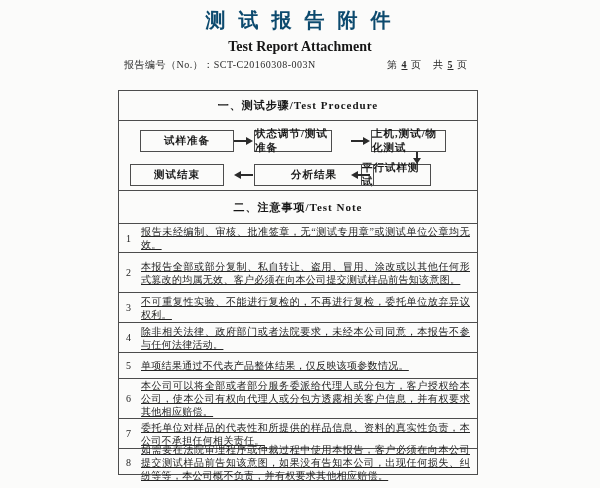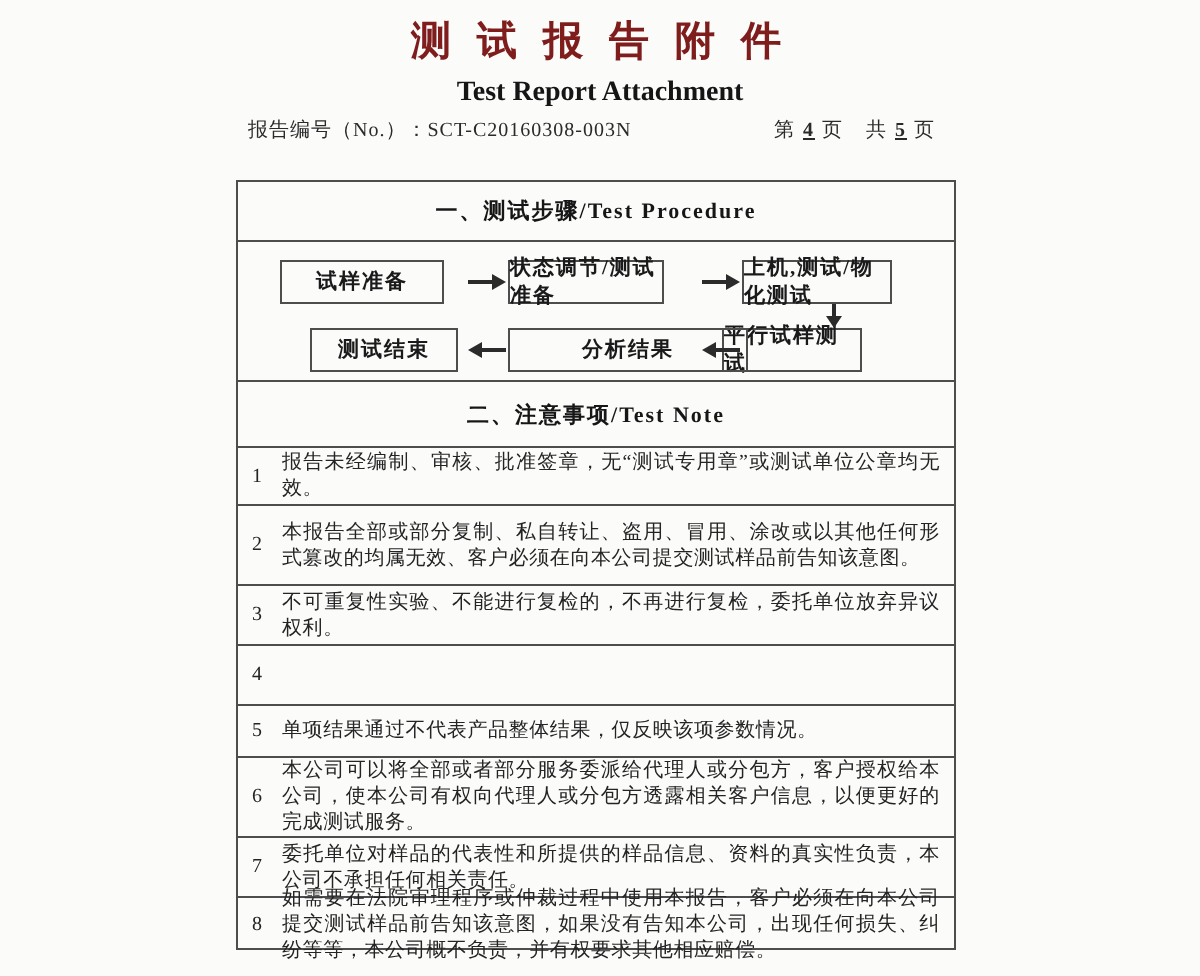--- a/index.html
+++ b/index.html
@@ -11,21 +11,21 @@
     position:relative;
     overflow:hidden;
   }
   .page{position:absolute;inset:0;}
   .title-cn{
     text-align:center;
     padding-top:7px;
     font-size:20px;
     font-weight:bold;
     letter-spacing:4px;
-    color:#7f1d1d;
+    color:#0c4a6e;
   }
   .title-en{
     text-align:center;
     margin-top:5px;
     font-size:14px;
     font-weight:bold;
     color:#151515;
   }
   .meta-row{
     position:absolute;
@@ -97,21 +97,21 @@
   }
   .note-row{
     display:flex;align-items:center;
     padding:0 7px;
     font-size:10px;
     line-height:13px;
     letter-spacing:0.3px;
     color:#242424;
   }
   .note-num{flex:none;width:15px;font-weight:normal;}
-  .note-text{flex:1;text-align:justify;}
+  .note-text{flex:1;text-align:justify;text-decoration:underline;}
 </style>
 </head>
 <body>
 
 <div class="page">
 
   <div class="title-cn">测 试 报 告 附 件</div>
   <div class="title-en">Test Report Attachment</div>
 
   <div class="meta-row">
@@ -125,26 +125,26 @@
       <span class="u">5</span>
       <span>页</span>
     </div>
   </div>
 
   <div class="report-table">
 
     <div class="t-row sec-header" style="height:30px">一、测试步骤/Test Procedure</div>
 
     <div class="t-row flow-row" style="height:70px">
-      <div class="fbox" style="left:21px;top:9px;width:82px">试样准备</div>
+      <div class="fbox" style="left:21px;top:9px;width:94px">试样准备</div>
       <div class="fbox" style="left:135px;top:9px;width:78px">状态调节/测试准备</div>
       <div class="fbox" style="left:252px;top:9px;width:75px">上机,测试/物化测试</div>
       <div class="fbox" style="left:242px;top:43px;width:70px">平行试样测试</div>
       <div class="fbox" style="left:135px;top:43px;width:120px">分析结果</div>
-      <div class="fbox" style="left:36px;top:43px;width:74px">测试结束</div>
+      <div class="fbox" style="left:11px;top:43px;width:94px">测试结束</div>
 
       <div class="ar ar-right" style="left:115px;top:19px;width:12px"></div>
       <div class="ar ar-right" style="left:232px;top:19px;width:12px"></div>
       <div class="ad" style="left:297px;top:31px;height:6px"></div>
       <div class="ar ar-left" style="left:239px;top:53px;width:12px"></div>
       <div class="ar ar-left" style="left:122px;top:53px;width:12px"></div>
     </div>
 
     <div class="t-row sec-header" style="height:33px">二、注意事项/Test Note</div>
 
@@ -155,28 +155,29 @@
     <div class="t-row note-row" style="height:40px">
       <span class="note-num">2</span>
       <span class="note-text">本报告全部或部分复制、私自转让、盗用、冒用、涂改或以其他任何形式篡改的均属无效、客户必须在向本公司提交测试样品前告知该意图。</span>
     </div>
     <div class="t-row note-row" style="height:30px">
       <span class="note-num">3</span>
       <span class="note-text">不可重复性实验、不能进行复检的，不再进行复检，委托单位放弃异议权利。</span>
     </div>
     <div class="t-row note-row" style="height:30px">
       <span class="note-num">4</span>
+      <span class="note-text">除非相关法律、政府部门或者法院要求，未经本公司同意，本报告不参与任何法律活动。</span>
     </div>
     <div class="t-row note-row" style="height:26px">
       <span class="note-num">5</span>
       <span class="note-text">单项结果通过不代表产品整体结果，仅反映该项参数情况。</span>
     </div>
     <div class="t-row note-row" style="height:40px">
       <span class="note-num">6</span>
-      <span class="note-text">本公司可以将全部或者部分服务委派给代理人或分包方，客户授权给本公司，使本公司有权向代理人或分包方透露相关客户信息，以便更好的完成测试服务。</span>
+      <span class="note-text">本公司可以将全部或者部分服务委派给代理人或分包方，客户授权给本公司，使本公司有权向代理人或分包方透露相关客户信息，并有权要求其他相应赔偿。</span>
     </div>
     <div class="t-row note-row" style="height:30px">
       <span class="note-num">7</span>
       <span class="note-text">委托单位对样品的代表性和所提供的样品信息、资料的真实性负责，本公司不承担任何相关责任。</span>
     </div>
     <div class="t-row note-row" style="height:27px">
       <span class="note-num">8</span>
       <span class="note-text">如需要在法院审理程序或仲裁过程中使用本报告，客户必须在向本公司提交测试样品前告知该意图，如果没有告知本公司，出现任何损失、纠纷等等，本公司概不负责，并有权要求其他相应赔偿。</span>
     </div>
 

